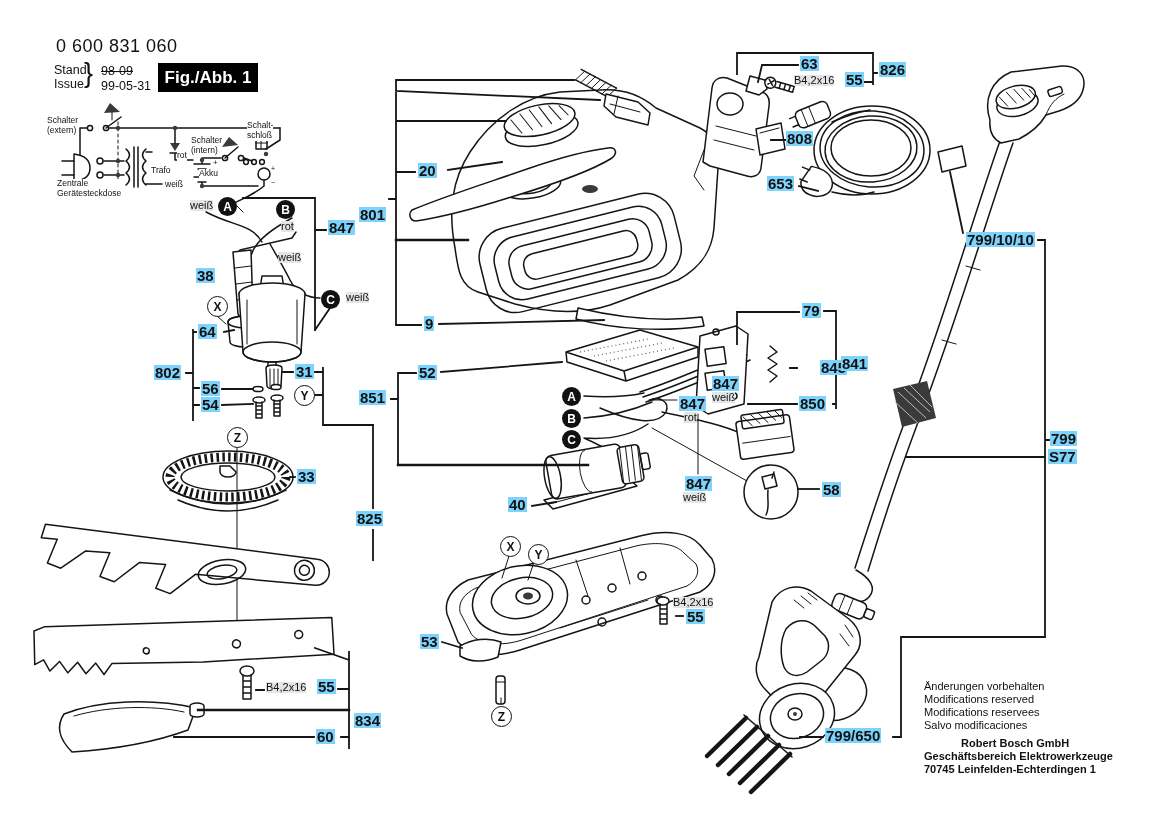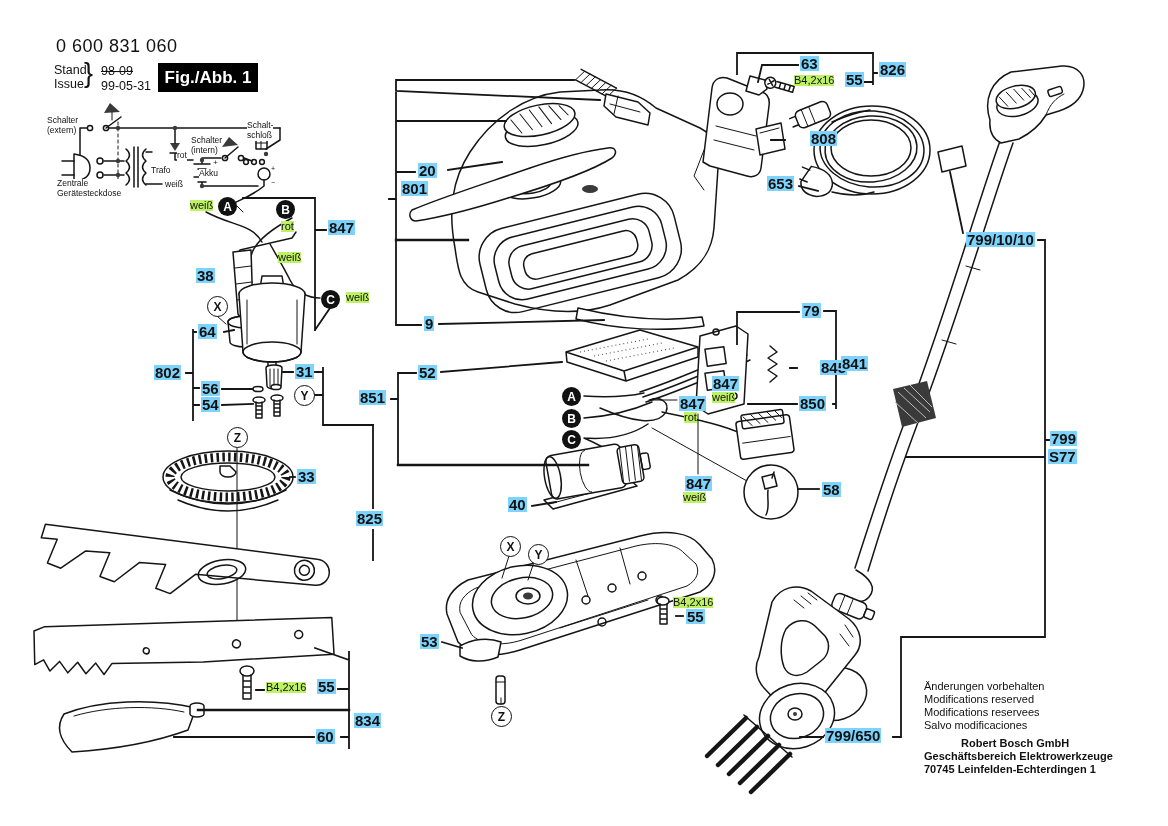--- a/index.html
+++ b/index.html
@@ -9,21 +9,21 @@
   svg *{vector-effect:non-scaling-stroke;}
   .ln{stroke:#151515;fill:none;stroke-width:1.5;stroke-linecap:round;stroke-linejoin:round;}
   .fw{fill:#fff;}
   .fd{fill:#3a3a3a;stroke:none;}
   .lead{stroke:#151515;fill:none;stroke-width:1.8;stroke-linecap:square;}
   .lead2{stroke:#151515;fill:none;stroke-width:2.4;stroke-linecap:square;}
   .thin{stroke-width:1;}
   .dots{stroke:#555;stroke-width:1.2;stroke-dasharray:1,3;fill:none;}
   .callout{position:absolute;white-space:nowrap;z-index:5;}
   .num{font-weight:bold;font-size:15px;line-height:1;background:#7dd3fc;padding:0 1px;}
-  .small{font-size:11px;line-height:1;background:#bef264;}
+  .small{font-size:11px;line-height:1;background:#e5e5e5;}
   .badge{position:absolute;width:19px;height:19px;border-radius:50%;display:flex;align-items:center;
          justify-content:center;font-weight:bold;font-size:12px;z-index:6;line-height:1;}
   .badge.filled{background:#111;color:#fff;}
   .badge.outline{background:#fff;color:#111;border:1.7px solid #111;}
   .schlabel{position:absolute;font-size:8.5px;line-height:1.15;z-index:4;background:#fff;}
   .hdr-num{position:absolute;left:56px;top:36px;font-size:18px;letter-spacing:.5px;}
   .stand-issue{position:absolute;left:54px;top:63px;font-size:12.5px;line-height:1.15;}
   .brace{position:absolute;left:84px;top:58px;font-size:27px;font-weight:normal;}
   .date-old{position:absolute;left:101px;top:64px;font-size:12.5px;text-decoration:line-through;}
   .date-new{position:absolute;left:101px;top:79px;font-size:12.5px;}
@@ -439,33 +439,33 @@
       <div class="callout num" style="left: 201px; top: 381px;">56</div>
       <div class="callout num" style="left: 201px; top: 397px;">54</div>
       <div class="callout num" style="left: 295px; top: 364px;">31</div>
       <div class="callout num" style="left: 297px; top: 469px;">33</div>
       <div class="callout num" style="left: 356px; top: 511px;">825</div>
       <div class="callout small" style="left: 266px; top: 682px;">B4,2x16</div>
       <div class="callout num" style="left: 317px; top: 679px;">55</div>
       <div class="callout num" style="left: 354px; top: 713px;">834</div>
       <div class="callout num" style="left: 316px; top: 729px;">60</div>
       <div class="callout num" style="left: 418px; top: 163px;">20</div>
-      <div class="callout num" style="left: 359px; top: 181px; margin-left: 42px;">801</div>
+      <div class="callout num" style="left: 359px; top: 207px;">801</div>
       <div class="callout num" style="left: 424px; top: 316px;">9</div>
       <div class="callout num" style="left: 418px; top: 365px;">52</div>
       <div class="callout num" style="left: 359px; top: 390px;">851</div>
       <div class="callout num" style="left: 508px; top: 497px;">40</div>
       <div class="callout num" style="left: 420px; top: 634px;">53</div>
       <div class="callout small" style="left: 673px; top: 597px;">B4,2x16</div>
       <div class="callout num" style="left: 686px; top: 609px;">55</div>
       <div class="callout num" style="left: 800px; top: 56px;">63</div>
       <div class="callout small" style="left: 794px; top: 75px;">B4,2x16</div>
       <div class="callout num" style="left: 845px; top: 72px;">55</div>
       <div class="callout num" style="left: 879px; top: 62px;">826</div>
-      <div class="callout num" style="left: 810px; top: 131px;">808</div>
+      <div class="callout num" style="left: 786px; top: 131px;">808</div>
       <div class="callout num" style="left: 767px; top: 176px;">653</div>
       <div class="callout num" style="left: 802px; top: 303px;">79</div>
       <div class="callout num" style="left: 799px; top: 360px; margin-left: 21px;">845</div>
       <div class="callout num" style="left: 841px; top: 356px;">841</div>
       <div class="callout num" style="left: 799px; top: 396px;">850</div>
       <div class="callout num" style="left: 712px; top: 376px;">847</div>
       <div class="callout small" style="left: 712px; top: 392px;">weiß</div>
       <div class="callout num" style="left: 679px; top: 396px;">847</div>
       <div class="callout small" style="left: 684px; top: 412px;">rot</div>
       <div class="callout num" style="left: 685px; top: 476px;">847</div>

